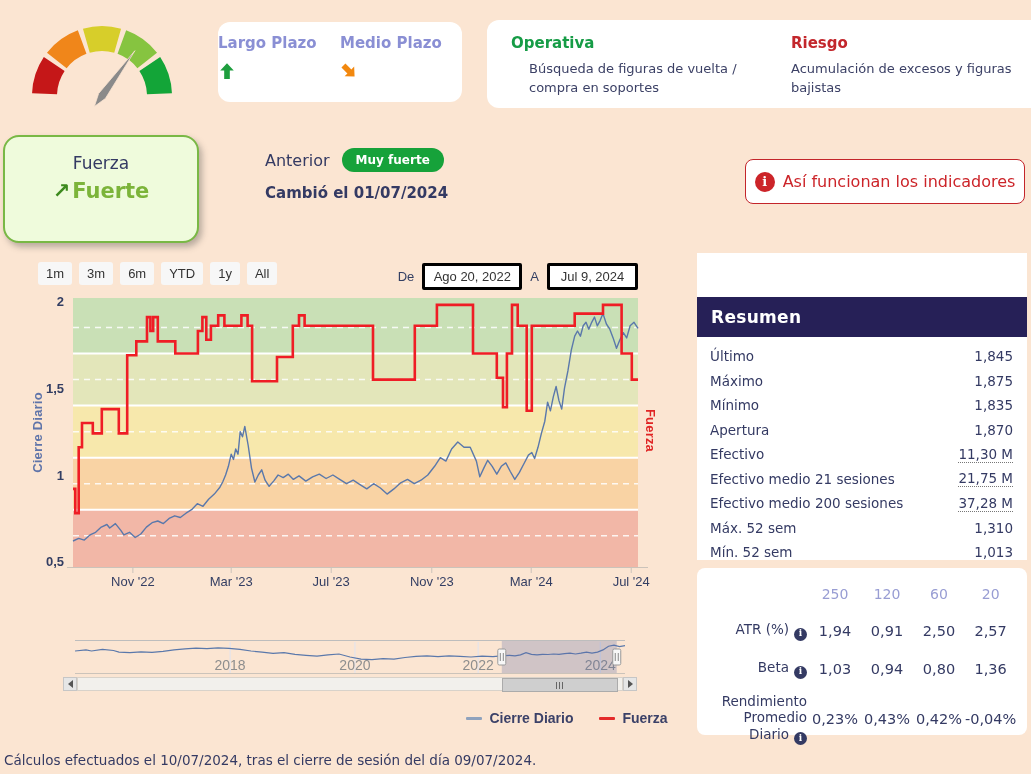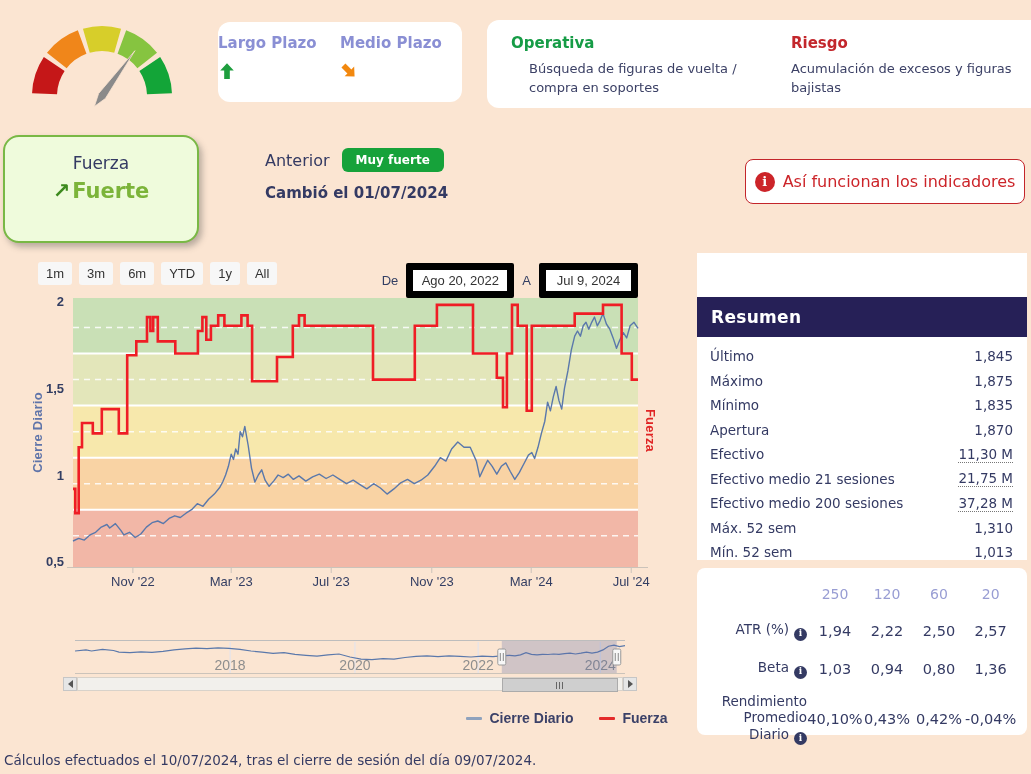--- a/index.html
+++ b/index.html
@@ -27,36 +27,36 @@
   #fuerza-card{
     left:3px;top:135px;width:192px;height:88px;background:#effbdc;
     border:2px solid #79b845;border-radius:16px;box-shadow:3px 4px 6px rgba(60,60,60,.35);
     text-align:center;padding-top:16px;box-sizing:content-box;
   }
   .fuerza-name{font-size:17px;color:#343a63;}
   .fuerza-value{font-size:21px;font-weight:bold;color:#7cb43a;margin-top:6px;}
   .fuerza-value .trend{color:#3d8a1e;font-weight:bold;margin-right:2px;}
   #anterior-row{left:265px;top:148px;display:flex;align-items:center;gap:12px;}
   #anterior-label{font-size:16px;}
-  #anterior-badge{background:#16a23a;color:#fff;font-size:12px;font-weight:bold;border-radius:6px;padding:5px 14px;}
+  #anterior-badge{background:#16a23a;color:#fff;font-size:12px;font-weight:bold;border-radius:12px;padding:5px 14px;}
   #cambio-text{left:265px;top:184px;font-size:15px;font-weight:600;}
   #info-btn{
     left:745px;top:159px;width:278px;height:43px;background:#fff;border:1.5px solid #c3252b;border-radius:8px;
     display:flex;align-items:center;justify-content:center;gap:8px;cursor:pointer;font-size:16px;color:#cc2429;font-weight:500;
   }
   .info-circle{width:20px;height:20px;border-radius:50%;background:#cc2429;color:#fff;display:inline-flex;
     align-items:center;justify-content:center;font-size:13px;font-weight:bold;font-family:"DejaVu Serif",serif;}
 
   
   #range-buttons{left:38px;top:262px;display:flex;gap:7px;font-family:"Liberation Sans",sans-serif;}
   .range-btn{background:#f7f7f7;border:none;border-radius:3px;padding:4px 8px;font-size:13px;color:#333;
     font-family:"Liberation Sans",sans-serif;cursor:pointer;}
   #date-group{top:263px;right:393px;display:flex;align-items:center;gap:8px;
     font-family:"Liberation Sans",sans-serif;font-size:13px;color:#333f63;}
-  .date-input{width:94px;height:17px;border:7px solid #000000;border-radius:2px;background:#fff;text-align:center;
+  .date-input{width:94px;height:17px;border:3px solid #000000;border-radius:2px;background:#fff;text-align:center;
     font-size:13px;font-family:"Liberation Sans",sans-serif;color:#333;padding:2px 0;}
   .date-input.small{width:85px;}
 
   
   #main-chart-svg{left:0;top:288px;}
   .ylab{font-size:13px;font-weight:600;letter-spacing:.2px;font-family:"Liberation Sans",sans-serif;}
   #ylab-left{left:-23px;top:425px;width:120px;text-align:center;transform:rotate(-90deg);color:#5f74a9;}
   #ylab-right{left:590px;top:423px;width:120px;text-align:center;transform:rotate(90deg);color:#e02424;}
 
   
@@ -306,33 +306,33 @@
   <div id="stats-grid">
       <div class="st-head"></div>
       <div class="st-head">250</div>
       <div class="st-head">120</div>
       <div class="st-head">60</div>
       <div class="st-head">20</div>
       <div class="st-label row-h1">
         <span class="inner">ATR (%)<span class="mini-info">i</span></span>
       </div>
       <div class="st-val row-h1">1,94</div>
-      <div class="st-val row-h1">2,22</div>
+      <div class="st-val row-h1">0,91</div>
       <div class="st-val row-h1">2,50</div>
       <div class="st-val row-h1">2,57</div>
       <div class="st-label row-h2">
         <span class="inner">Beta<span class="mini-info">i</span></span>
       </div>
       <div class="st-val row-h2">1,03</div>
       <div class="st-val row-h2">0,94</div>
       <div class="st-val row-h2">0,80</div>
       <div class="st-val row-h2">1,36</div>
       <div class="st-label row-h3">
         <span class="inner">Rendimiento<br>Promedio<br>Diario<span class="mini-info">i</span></span>
       </div>
-      <div class="st-val row-h3">40,10%</div>
+      <div class="st-val row-h3">0,23%</div>
       <div class="st-val row-h3">0,43%</div>
       <div class="st-val row-h3">0,42%</div>
       <div class="st-val row-h3">-0,04%</div>
     </div>
 </div>
 
 <div id="footer-text" class="abs">Cálculos efectuados el 10/07/2024, tras el cierre de sesión del día 09/07/2024.</div>
 
 </body></html>

